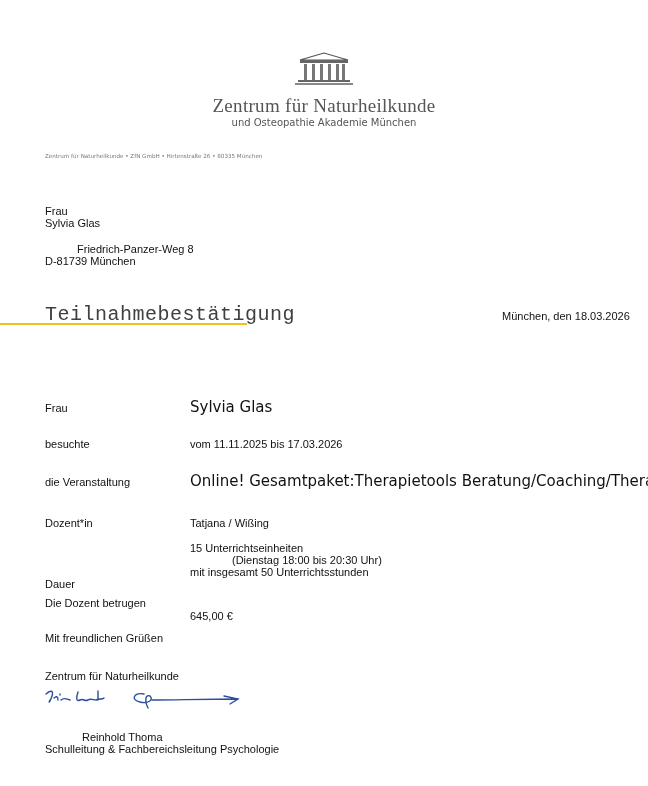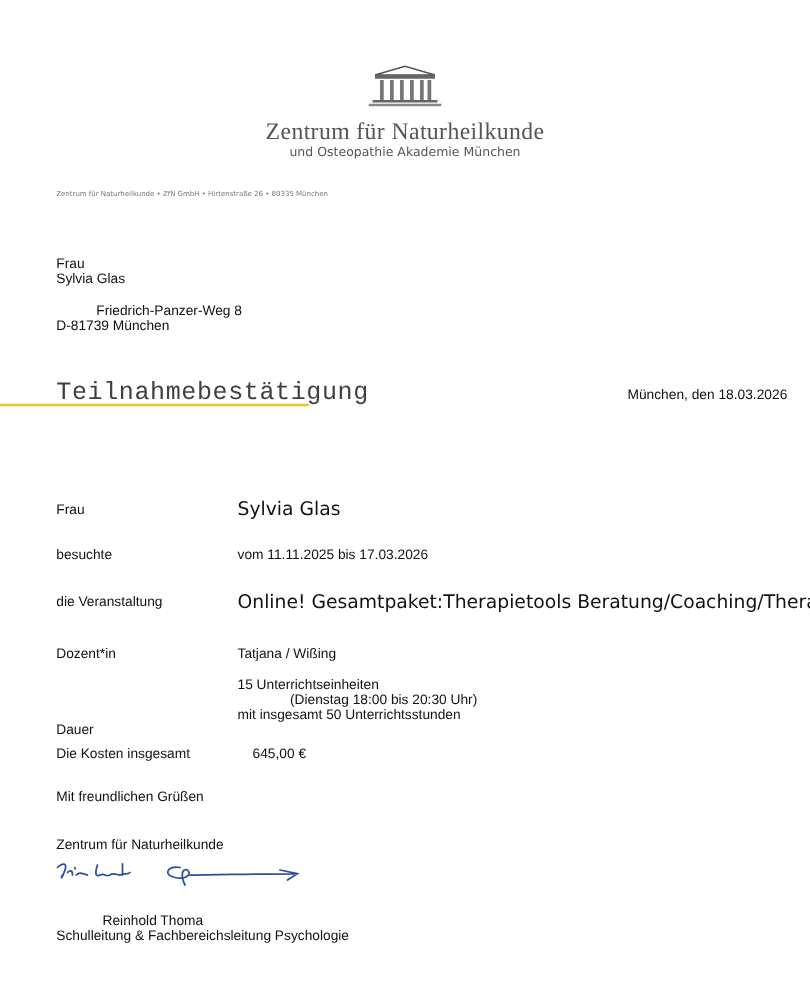--- a/index.html
+++ b/index.html
@@ -69,22 +69,22 @@
 <div class="abs value-big" style="top:472px;">Online! Gesamtpaket:Therapietools Beratung/Coaching/Therapie</div>
 
 <div class="abs label" style="top:517px;">Dozent*in</div>
 <div class="abs value" style="top:517px;">Tatjana / Wißing</div>
 
 <div class="abs label" style="top:542px;margin-top:36px;">Dauer</div>
 <div class="abs value" style="top:542px;">15 Unterrichtseinheiten</div>
 <div class="abs value" style="top:554px;margin-left:42px;">(Dienstag 18:00 bis 20:30 Uhr)</div>
 <div class="abs value" style="top:566px;">mit insgesamt 50 Unterrichtsstunden</div>
 
-<div class="abs label" style="top:597px;">Die Kosten insgesamt</div>
-<div class="abs value" style="top:597px;margin-left:12px;">645,00 €</div>
+<div class="abs label" style="top:597px;">Die Dozent betrugen</div>
+<div class="abs value" style="top:610px;">645,00 €</div>
 
 <div class="abs closing" style="top:632px;">Mit freundlichen Grüßen</div>
 <div class="abs closing" style="top:670px;">Zentrum für Naturheilkunde</div>
 
 <div class="abs sig">
   <svg width="200" height="22" viewBox="0 0 200 22">
     <path d="M2,6 C6,2 10,2 8,8 C6,14 4,16 6,12 M10,10 C12,8 14,8 14,12 M16,6 L16,7 M17,12 C20,9 22,11 26,12" fill="none" stroke="#2a4f9e" stroke-width="1.4" stroke-linecap="round"></path>
     <path d="M34,4 C32,10 32,14 36,12 C40,10 40,14 44,12 C46,10 50,12 52,12 C56,10 58,12 60,10 M54,3 L54,12" fill="none" stroke="#2a4f9e" stroke-width="1.4" stroke-linecap="round"></path>
     <path d="M100,6 C90,4 86,12 96,14 C104,16 110,12 106,8 C102,6 100,12 104,20" fill="none" stroke="#2a4f9e" stroke-width="1.4" stroke-linecap="round"></path>
     <path d="M108,12 C130,12 160,11 194,11 M180,8 L194,11 L186,16" fill="none" stroke="#2a4f9e" stroke-width="1.4" stroke-linecap="round"></path>

